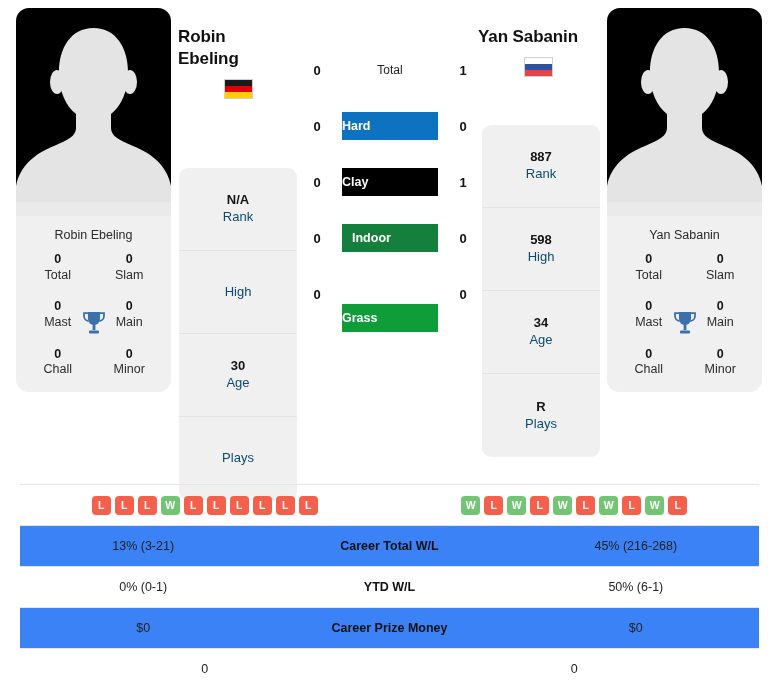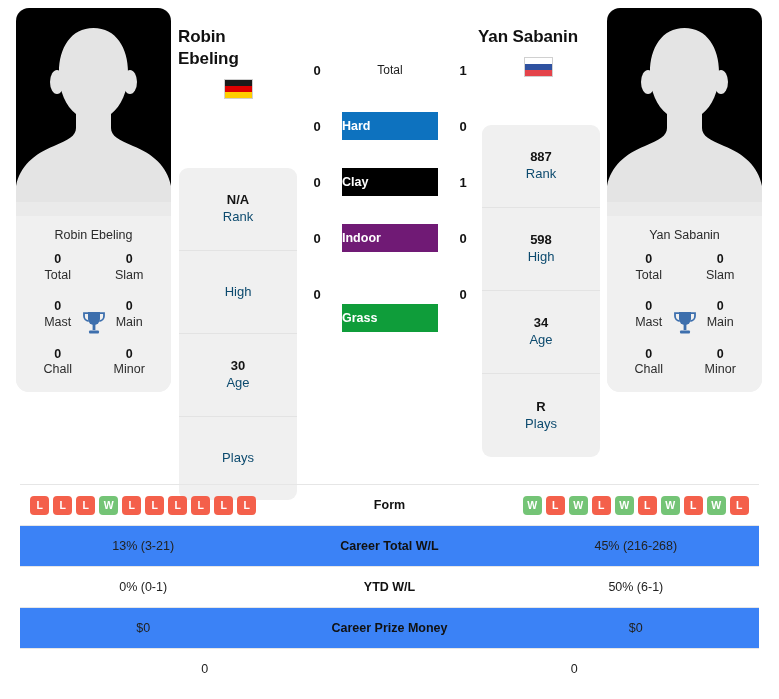--- a/index.html
+++ b/index.html
@@ -324,21 +324,21 @@
         <div class="surface" style="background: rgb(13, 114, 191);">Hard</div>
         <div class="h2h-score">0</div>
       </div>
       <div class="h2hrow">
         <div class="h2h-score">0</div>
         <div class="surface" style="background: #000000;">Clay</div>
         <div class="h2h-score">1</div>
       </div>
       <div class="h2hrow">
         <div class="h2h-score">0</div>
-        <div class="surface" style="background: #701a75;">Indoor</div>
+        <div class="surface" style="background: #15803d; padding-left: 10px;">Indoor</div>
         <div class="h2h-score">0</div>
       </div>
       <div class="h2hrow">
         <div class="h2h-score">0</div>
         <div class="surface" style="background: rgb(15, 157, 58); margin-top: 48px;">Grass</div>
         <div class="h2h-score">0</div>
       </div>
     </div>
 
   </div>
@@ -353,21 +353,20 @@
             <div class="fbadge l">L</div>
             <div class="fbadge w">W</div>
             <div class="fbadge l">L</div>
             <div class="fbadge l">L</div>
             <div class="fbadge l">L</div>
             <div class="fbadge l">L</div>
             <div class="fbadge l">L</div>
             <div class="fbadge l">L</div>
           </div>
       </div>
-      <div class="scol mid">Form</div>
       <div class="scol">
         <div class="formlist" id="form-right">
             <div class="fbadge w">W</div>
             <div class="fbadge l">L</div>
             <div class="fbadge w">W</div>
             <div class="fbadge l">L</div>
             <div class="fbadge w">W</div>
             <div class="fbadge l">L</div>
             <div class="fbadge w">W</div>
             <div class="fbadge l">L</div>

